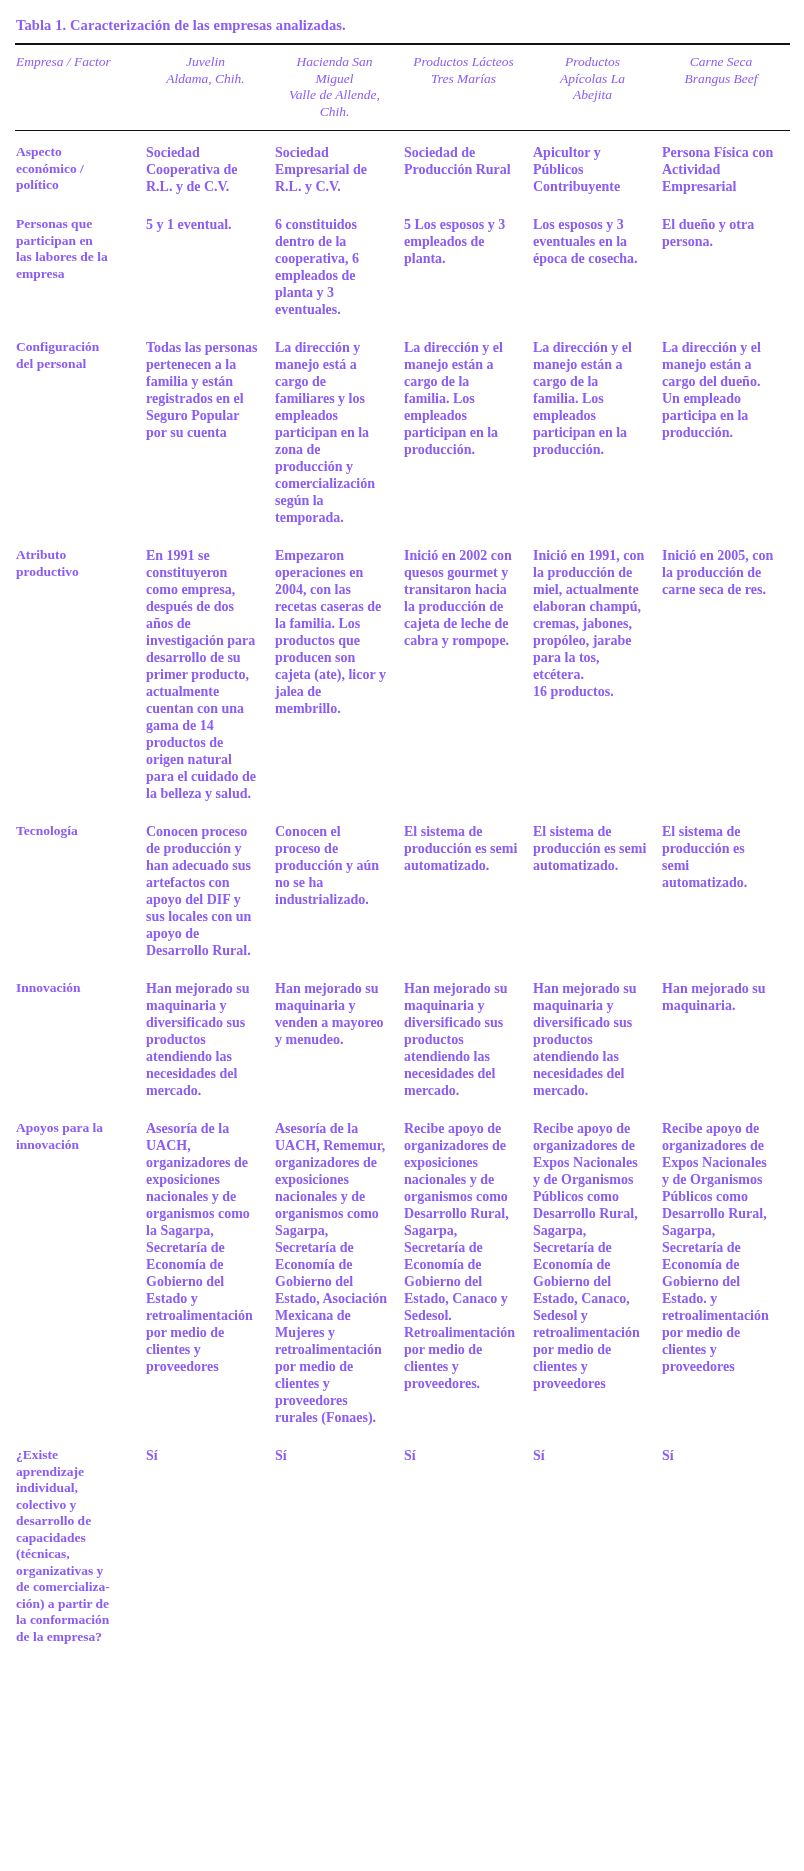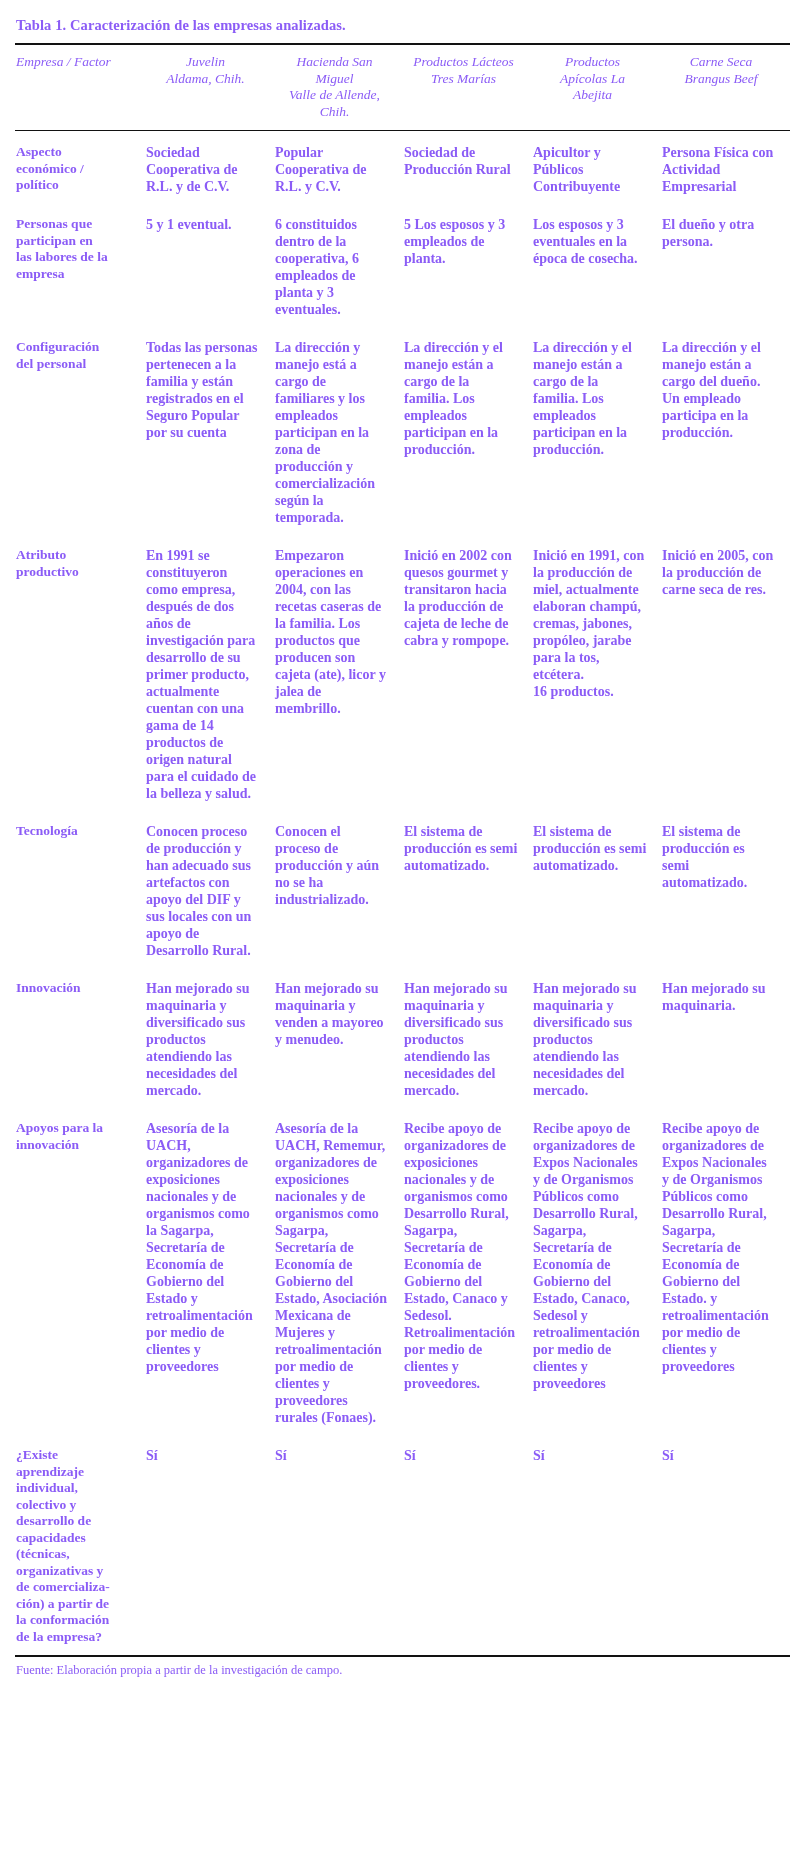--- a/index.html
+++ b/index.html
@@ -110,21 +110,21 @@
         <th>Carne Seca
 Brangus Beef</th>
       </tr>
     </thead>
     <tbody>
         <tr>
           <th>Aspecto
 económico /
 político</th>
           <td>Sociedad Cooperativa de R.L. y de C.V.</td>
-          <td>Popular Cooperativa de R.L. y C.V.</td>
+          <td>Sociedad Empresarial de R.L. y C.V.</td>
           <td>Sociedad de Producción Rural</td>
           <td>Apicultor y Públicos Contribuyente</td>
           <td>Persona Física con Actividad Empresarial</td>
         </tr>
         <tr>
           <th>Personas que
 participan en
 las labores de la
 empresa</th>
           <td>5 y 1 eventual.</td>
@@ -192,15 +192,14 @@
 de la empresa?</th>
           <td>Sí</td>
           <td>Sí</td>
           <td>Sí</td>
           <td>Sí</td>
           <td>Sí</td>
         </tr>
       </tbody>
   </table>
 
-  <div class="source-note">Fuente: Elaboración propia a partir de la investigación de campo.</div>
 
 </div>
 
 </body></html>

